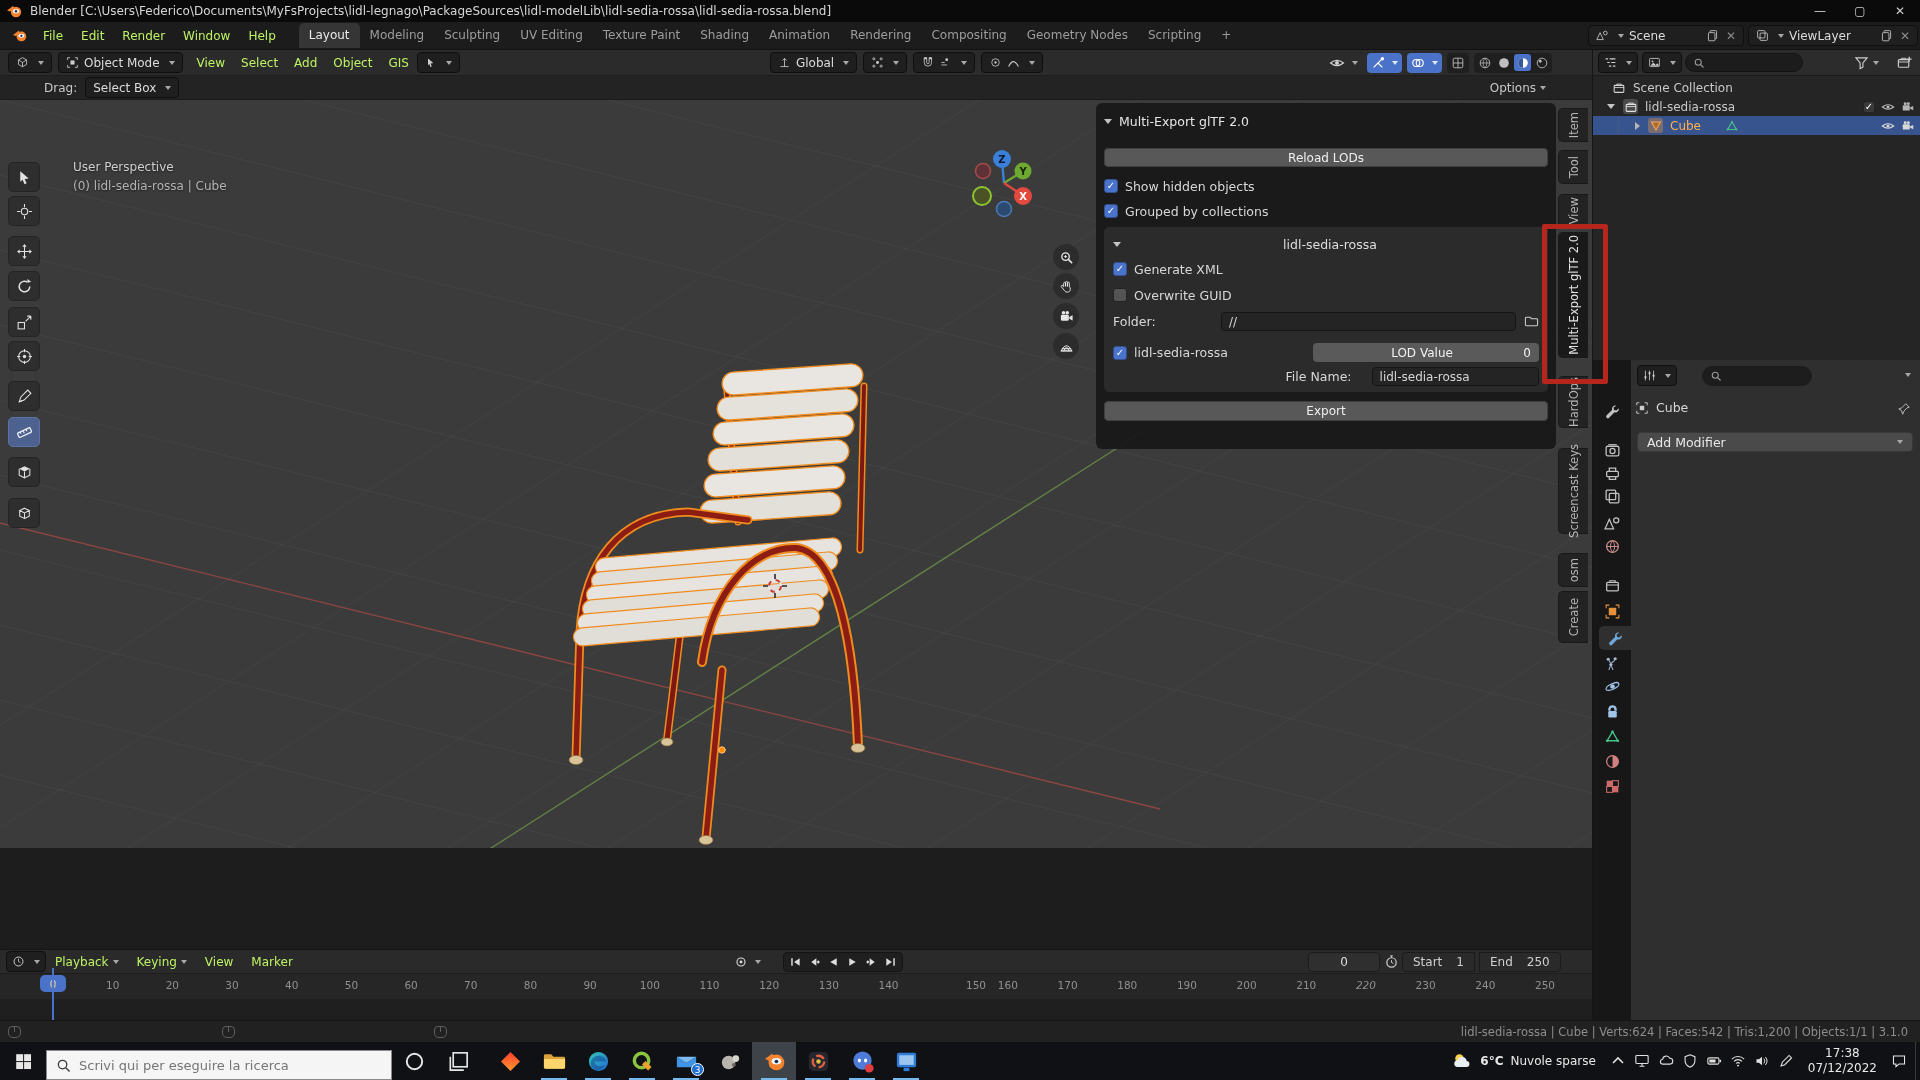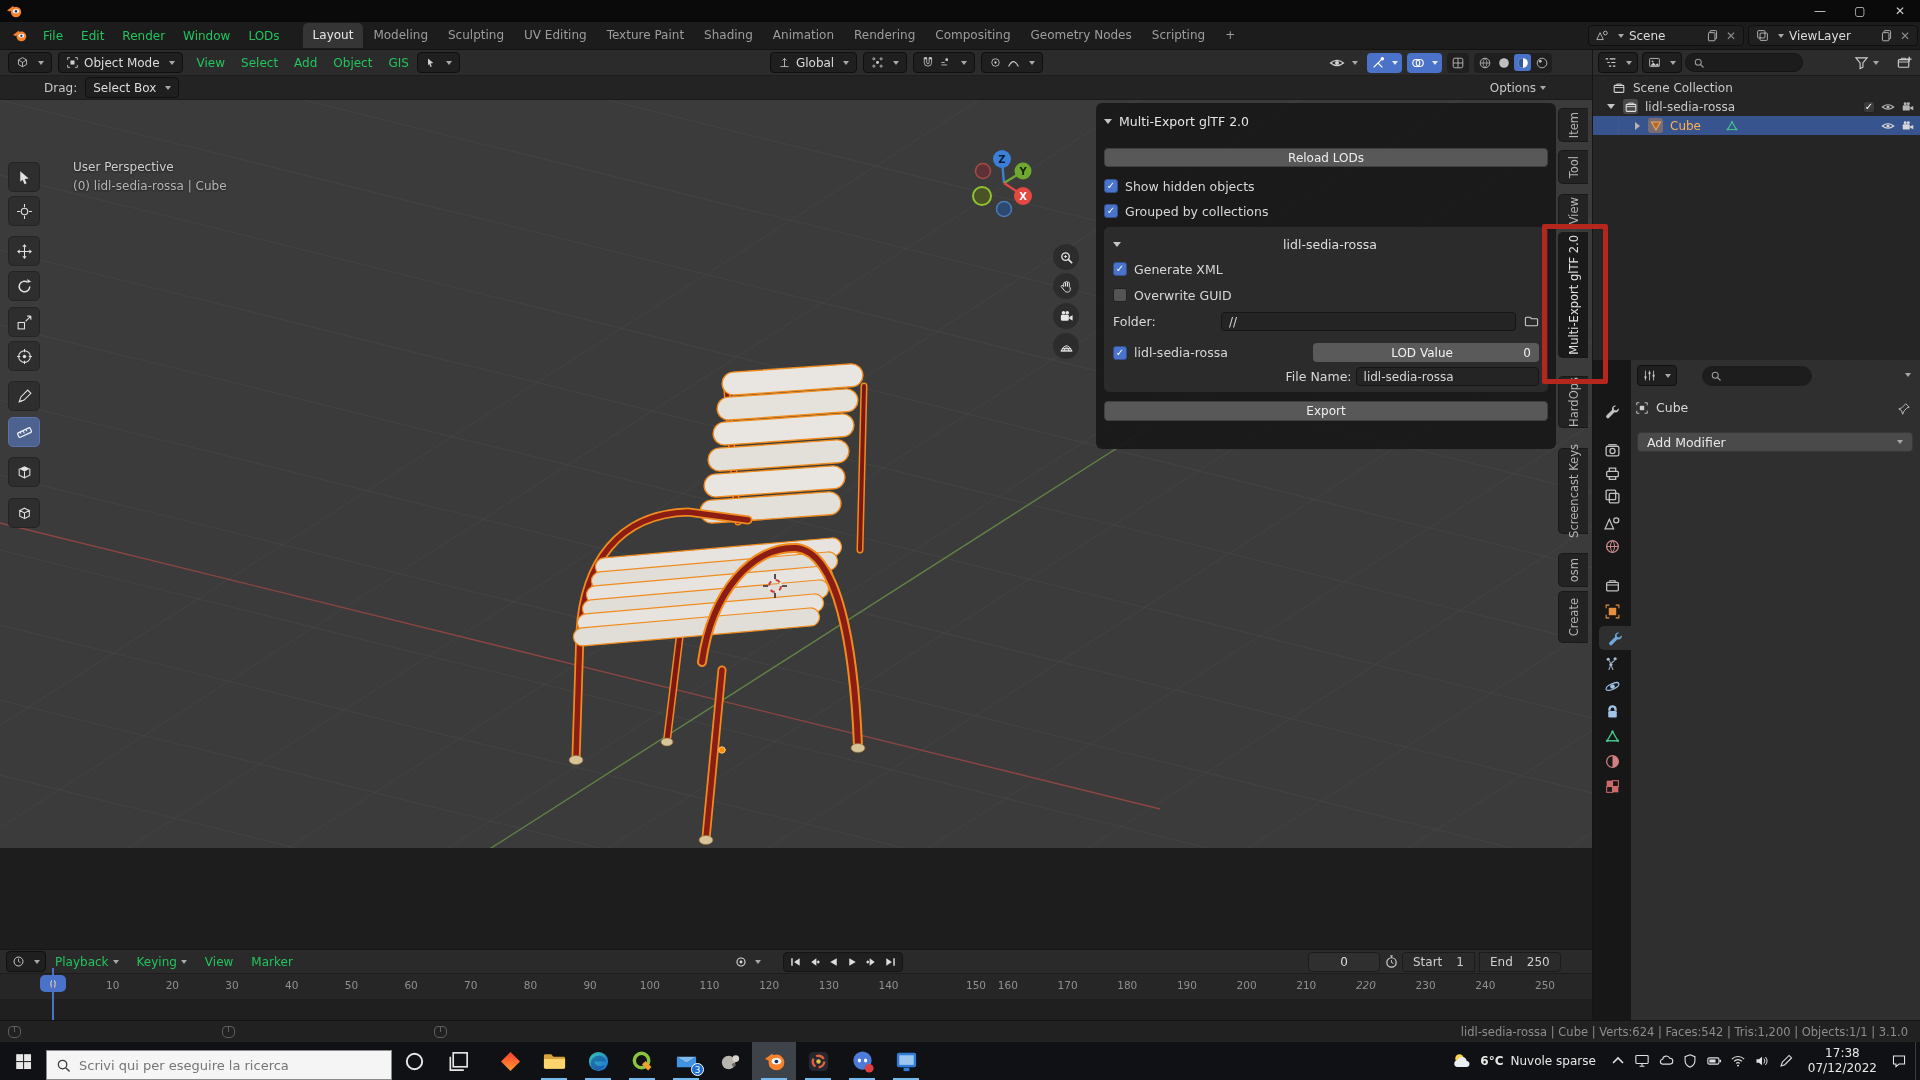--- a/index.html
+++ b/index.html
@@ -14,21 +14,21 @@
 
   
   #titlebar{position:absolute;left:0;top:0;width:1920px;height:22px;background:#0a0a0a;display:flex;align-items:center;color:#d6d6d6;font-size:12px}
   #titlebar .t-ico{width:16px;height:16px;margin:0 8px 0 6px}
   #win-controls{margin-left:auto;display:flex}
   #win-controls .wc{width:40px;height:22px;display:flex;align-items:center;justify-content:center;color:#cfcfcf;font-size:12px}
 
   
   #topbar{position:absolute;left:0;top:22px;width:1920px;height:28px;background:#1c1c1c;display:flex;align-items:center;border-bottom:1px solid #121212}
   #topbar .logo{width:18px;height:16px;margin:0 6px 0 10px}
-  .menu{padding:0 9px;color:#22c55e;font-size:12px;line-height:28px}
+  .menu{padding:0 9px;color:#bef264;font-size:12px;line-height:28px}
   #ws-tabs{display:flex;align-items:center;height:28px;margin-left:14px}
   .ws-tab{padding:5px 10px 6px;font-size:12px;color:#9d9d9d;border-radius:5px 5px 0 0}
   .ws-tab.active{background:#353535;color:#e8e8e8}
   .wdg{display:inline-flex;align-items:center;gap:5px;background:#1f1f1f;border:1px solid #0f0f0f;border-radius:4px;height:21px;padding:0 7px;color:#dcdcdc;font-size:12px;white-space:nowrap}
   #topbar-right{margin-left:auto;display:flex;gap:4px;margin-right:2px}
   .wdg .wx{color:#8d8d8d;font-size:12px;margin-left:2px}
 
   
   #viewport{position:absolute;left:0;top:50px;width:1592px;height:798px;background:#3b3b3b;overflow:hidden}
   #vp-header{position:absolute;left:0;top:0;width:100%;height:26px;background:#2b2b2b;display:flex;align-items:center;border-bottom:1px solid #1e1e1e}
@@ -149,41 +149,42 @@
 
   <div id="titlebar">
     <span class="ico t-ico">
       <svg viewBox="0 0 16 16" width="16" height="16">
           <circle cx="10" cy="9" r="5.2" fill="#f5822d"></circle>
           <ellipse cx="10" cy="8.2" rx="3.2" ry="2.1" fill="#eef3f8"></ellipse>
           <circle cx="10" cy="8.3" r="1.2" fill="#1b2b4a"></circle>
           <path d="M1 7.5 L7 3l2 2.6-5 3z" fill="#f5822d"></path>
         </svg>
     </span>
+    <span>Blender [C:\Users\Federico\Documents\MyFsProjects\lidl-legnago\PackageSources\lidl-modelLib\lidl-sedia-rossa\lidl-sedia-rossa.blend]</span>
     <div id="win-controls">
       <div class="wc">—</div>
       <div class="wc">▢</div>
       <div class="wc">✕</div>
     </div>
   </div>
 
   <div id="topbar">
     <span class="ico logo">
       <svg viewBox="0 0 16 16" width="17" height="15">
           <circle cx="10" cy="9" r="5.2" fill="#f5822d"></circle>
           <ellipse cx="10" cy="8.2" rx="3.2" ry="2.1" fill="#eef3f8"></ellipse>
           <circle cx="10" cy="8.3" r="1.2" fill="#1b2b4a"></circle>
           <path d="M1 7.5 L7 3l2 2.6-5 3z" fill="#f5822d"></path>
         </svg>
     </span>
     <div class="menu">File</div>
     <div class="menu">Edit</div>
     <div class="menu">Render</div>
     <div class="menu">Window</div>
-    <div class="menu">LODs</div>
+    <div class="menu">Help</div>
     <div id="ws-tabs">
         <div class="ws-tab active">Layout</div>
         <div class="ws-tab">Modeling</div>
         <div class="ws-tab">Sculpting</div>
         <div class="ws-tab">UV Editing</div>
         <div class="ws-tab">Texture Paint</div>
         <div class="ws-tab">Shading</div>
         <div class="ws-tab">Animation</div>
         <div class="ws-tab">Rendering</div>
         <div class="ws-tab">Compositing</div>
@@ -565,21 +566,21 @@
           <div class="row" style="margin-top:12px;gap:8px">
             <div class="cbrow" style="flex:0 0 45%">
               <span class="cb checked"></span>
               <span>lidl-sedia-rossa</span>
             </div>
             <div class="np-slider" style="flex:1">
               <span class="mid">LOD Value</span>
               <span>0</span>
             </div>
           </div>
-          <div class="row" style="margin-top:5px;gap:4px">
+          <div class="row" style="margin-top:5px;gap:20px">
             <span style="flex:0 0 56%;text-align:right">File Name:</span>
             <div class="np-input" style="flex:1">
                 <span>lidl-sedia-rossa</span>
               </div>
           </div>
         </div>
         <div class="np-btn" style="margin-top:9px;height:20px">Export</div>
       </div>
 
       <div id="vp-toolbar" style="top:0">

